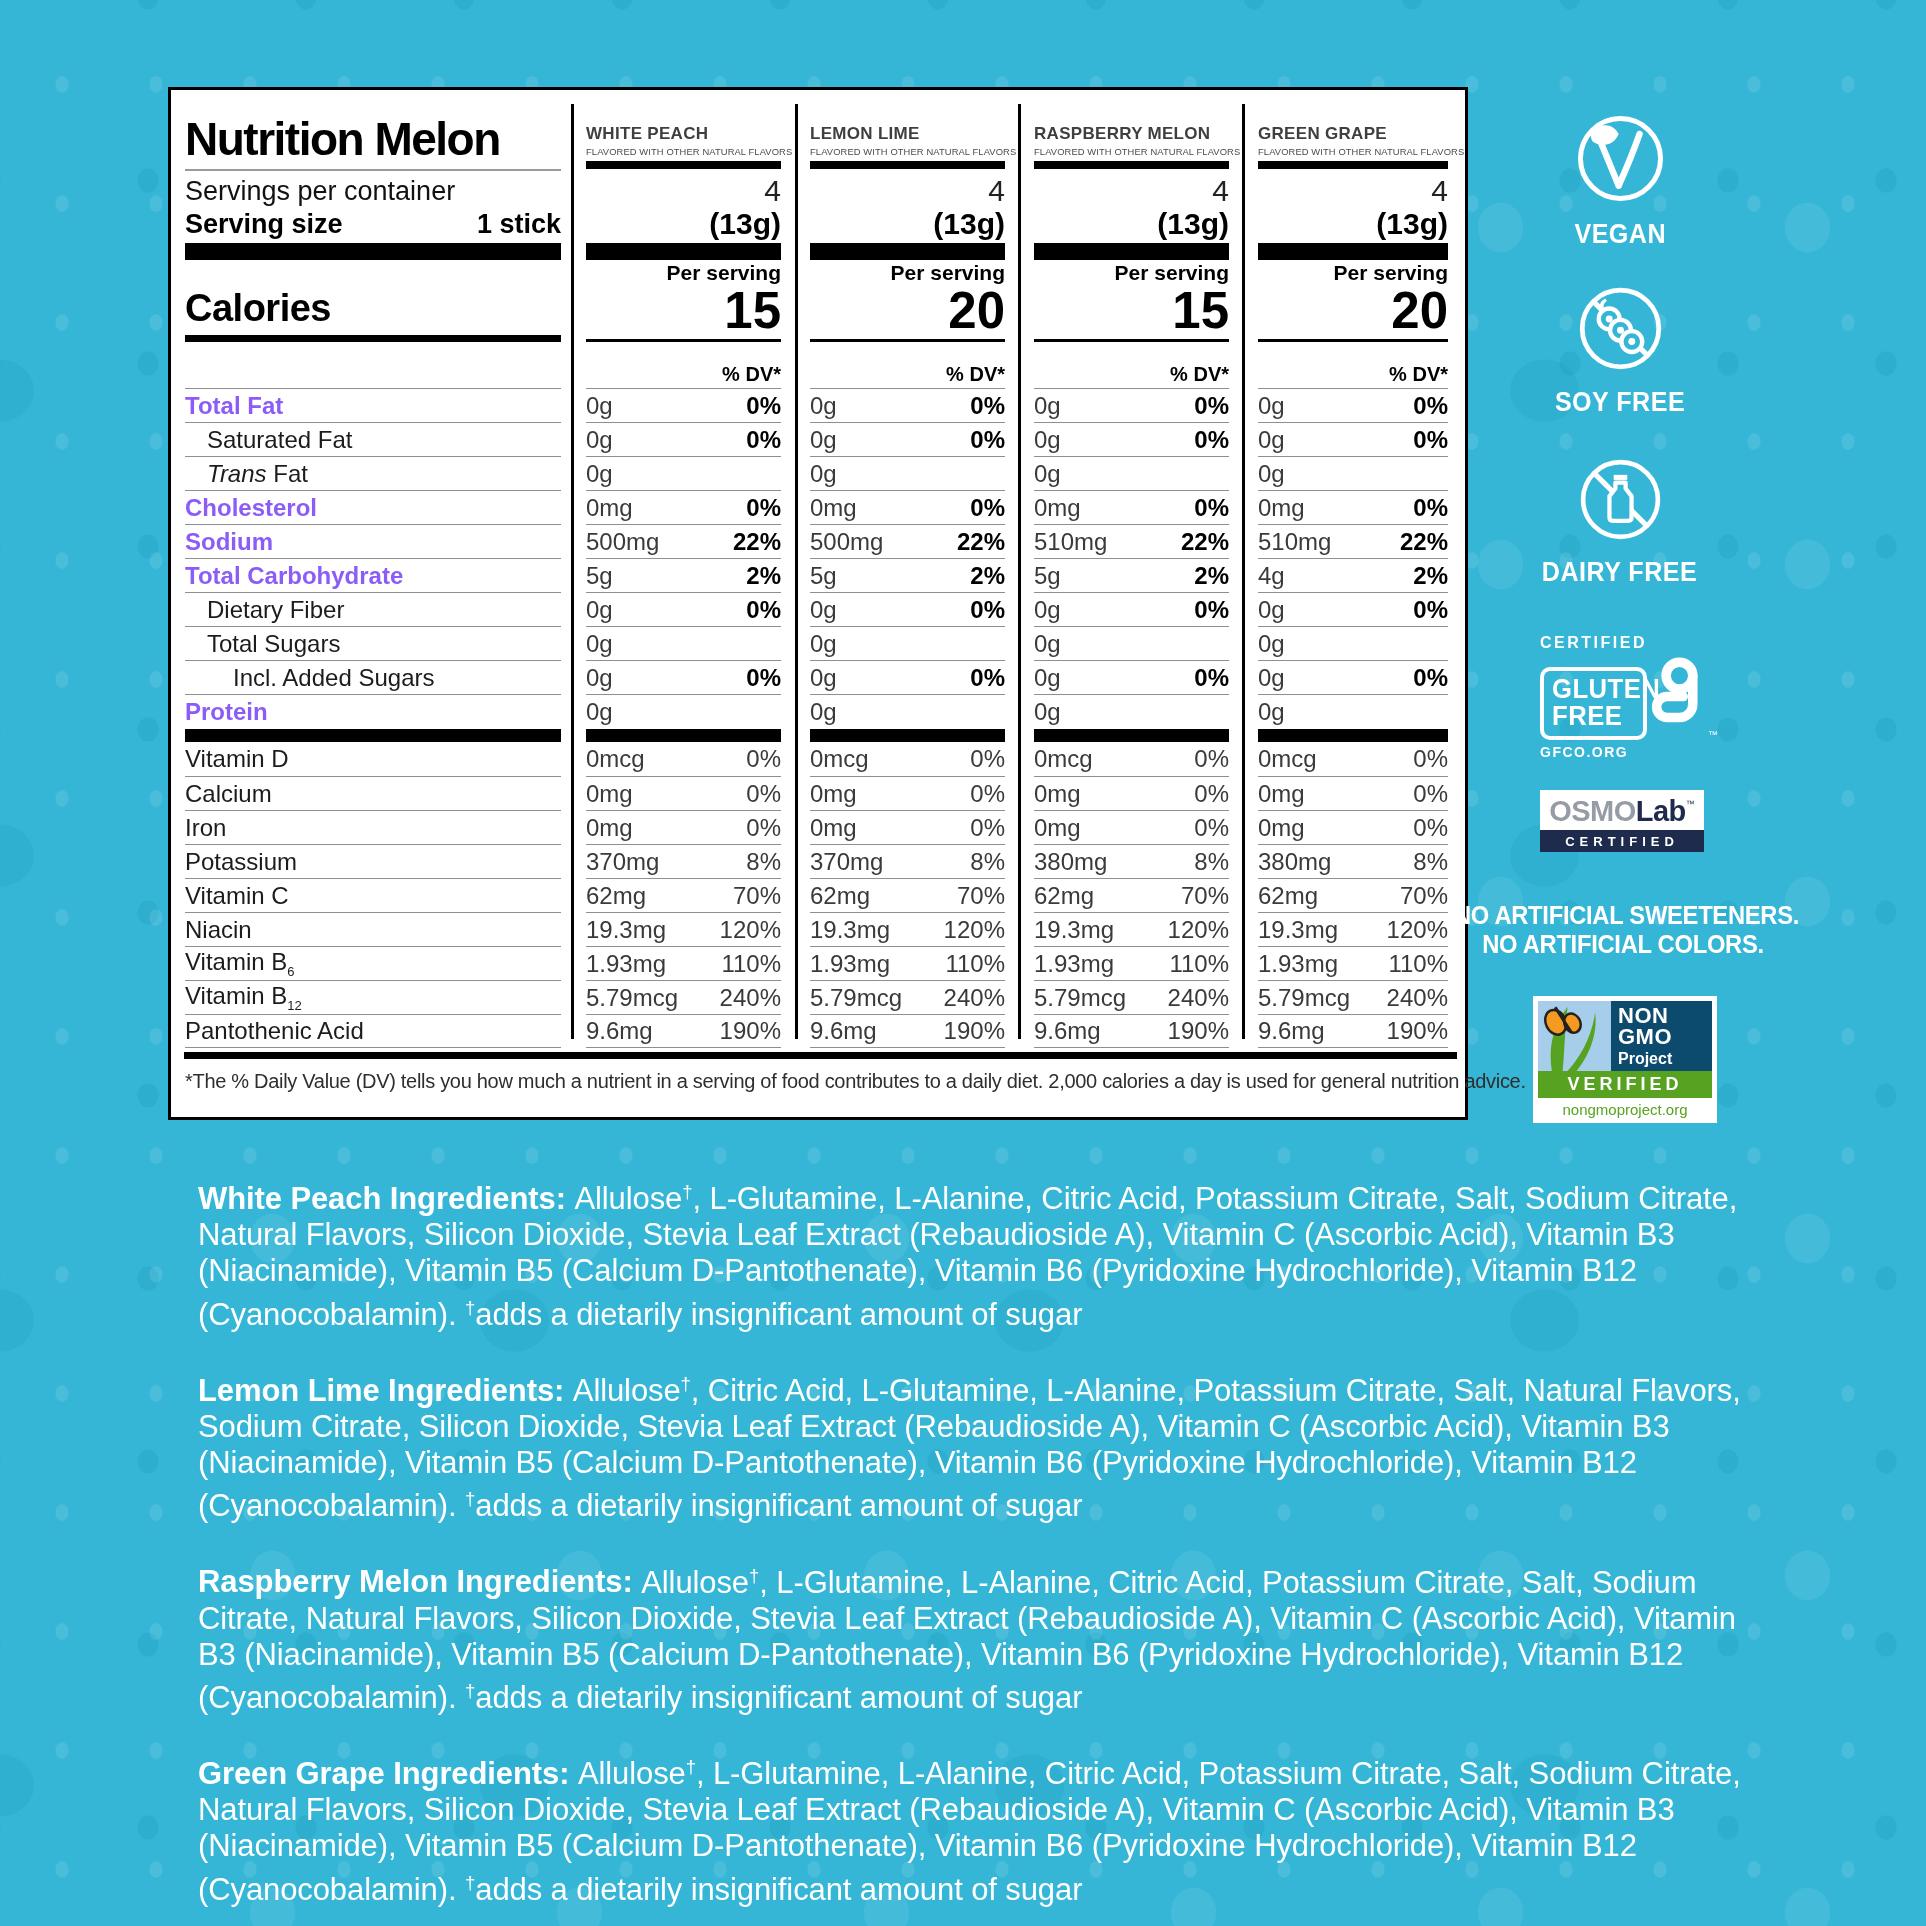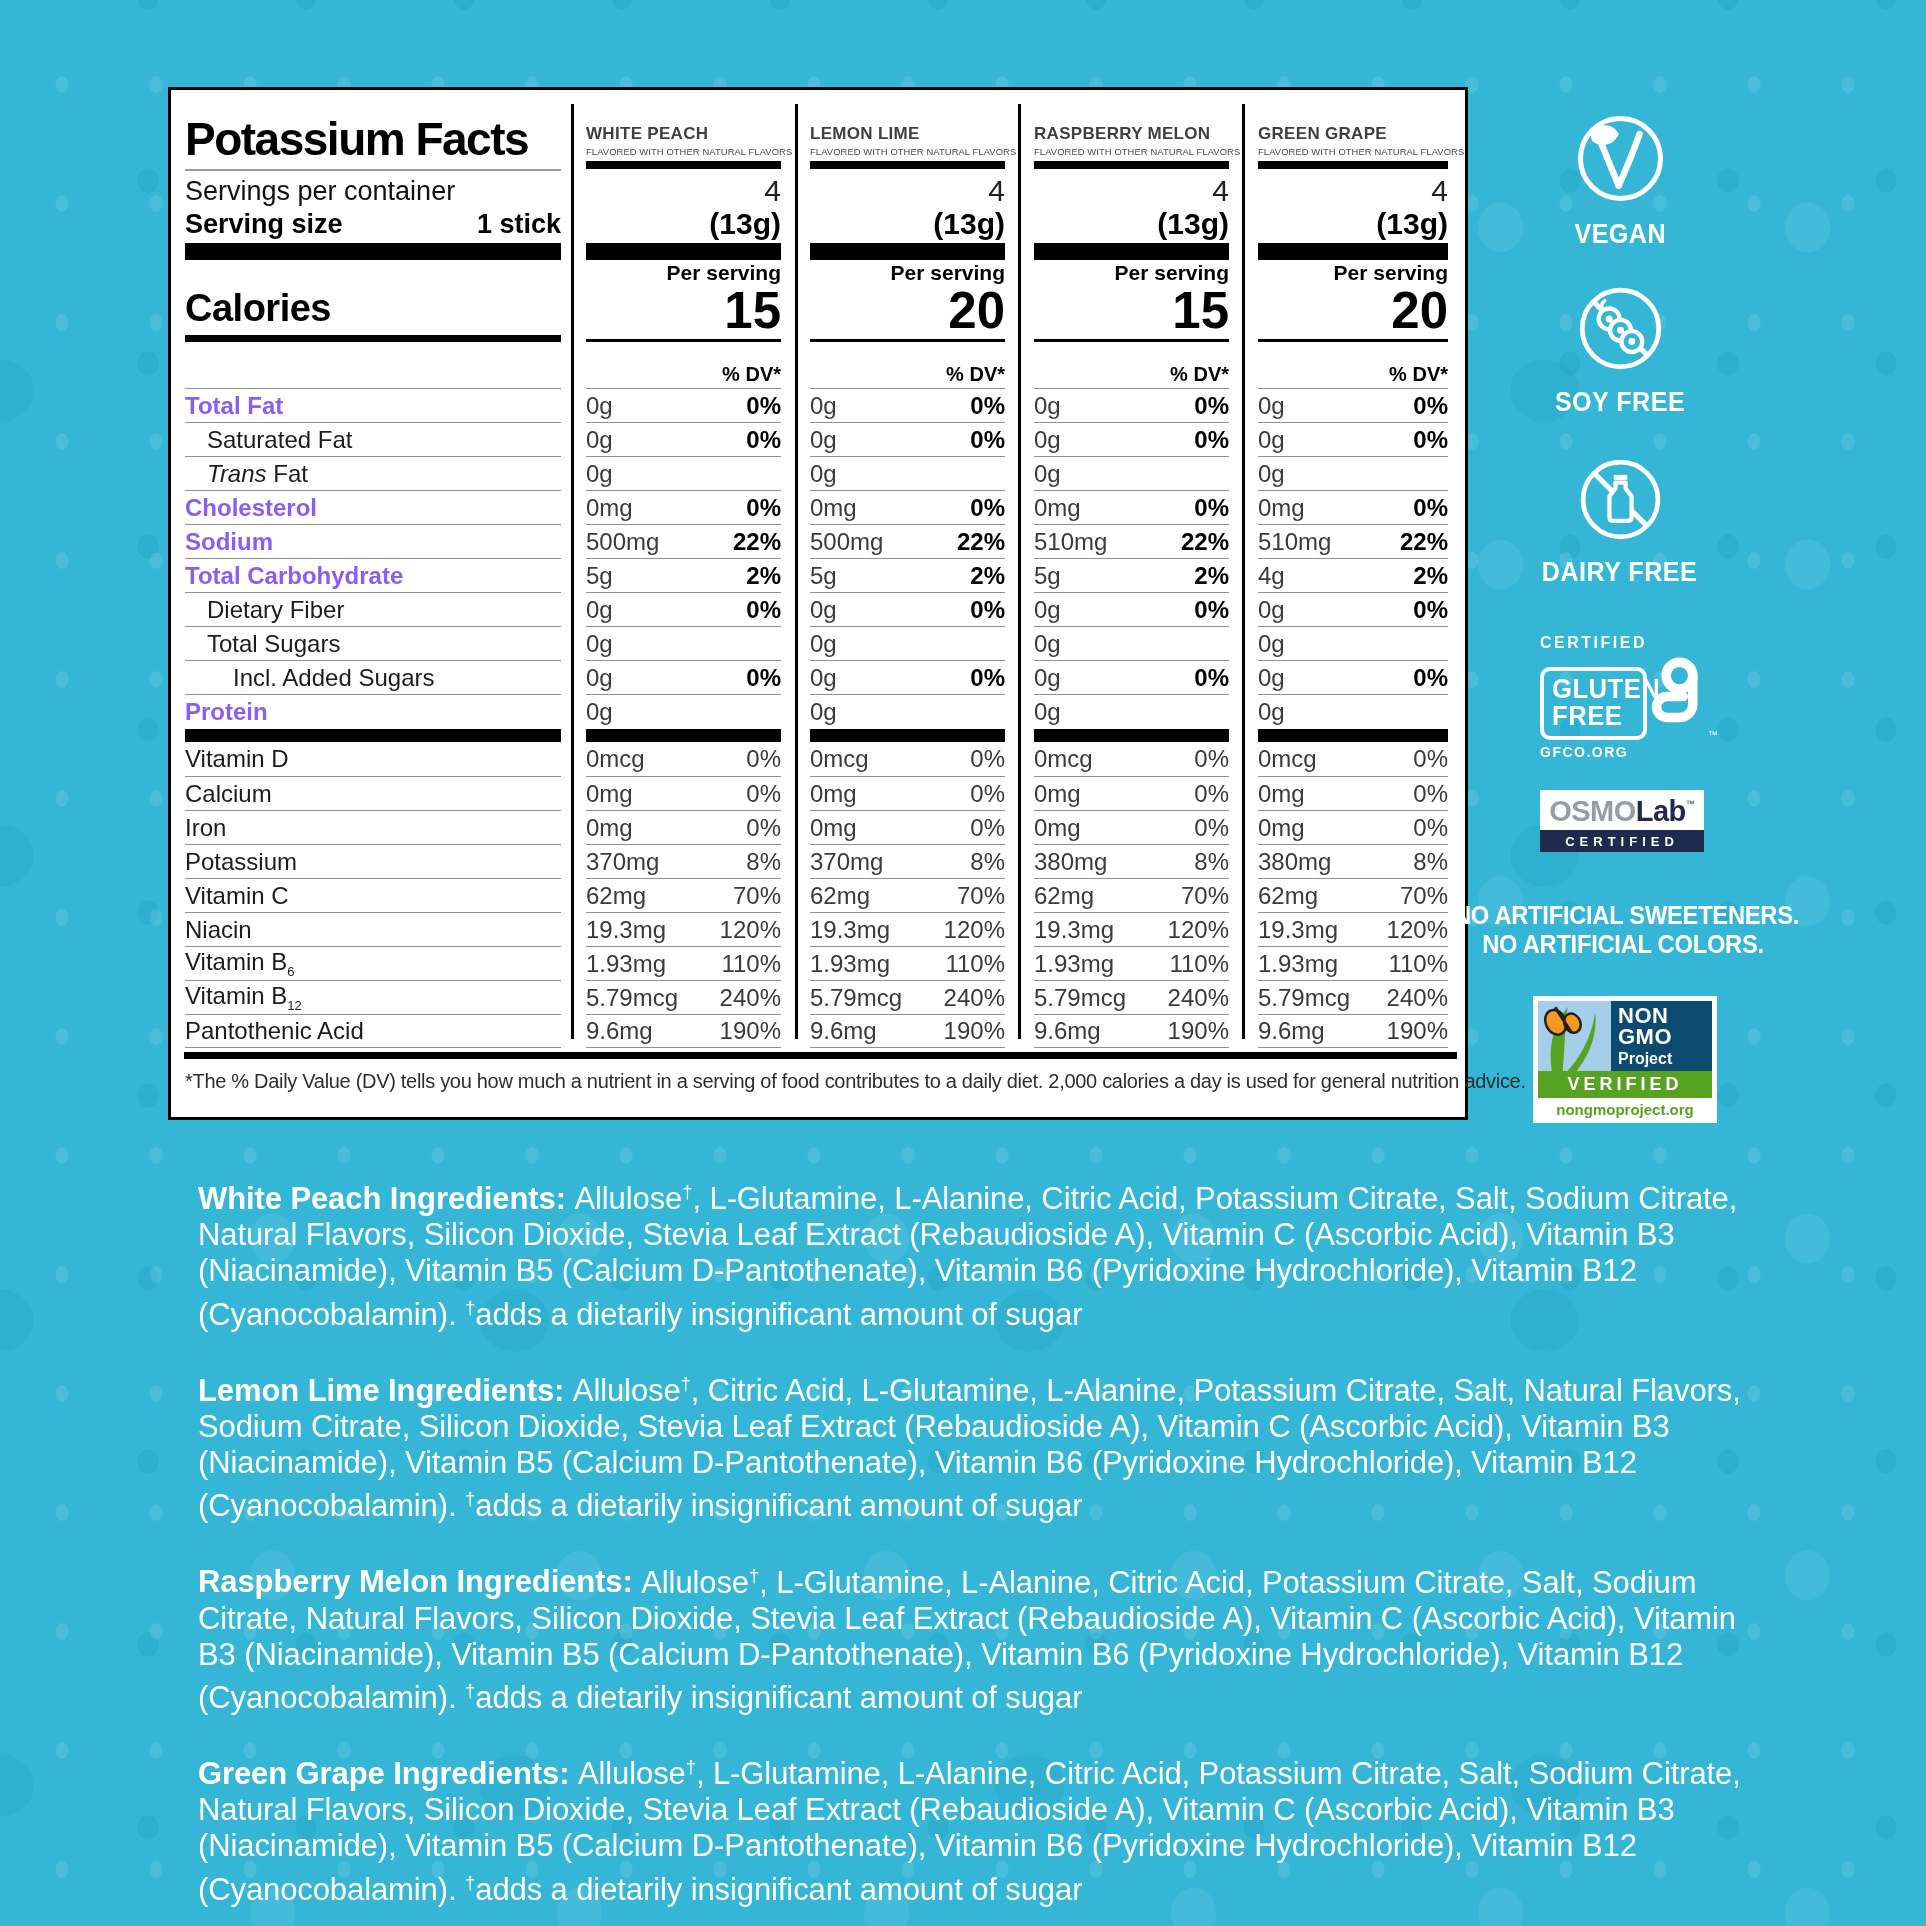--- a/index.html
+++ b/index.html
@@ -85,37 +85,37 @@
   .osmo-band{background:#1f2b4d;color:#fff;text-align:center;font-size:13px;font-weight:700;letter-spacing:5px;padding:4px 0 3px 0;}
   .claims{position:absolute;left:1445px;top:901px;width:356px;text-align:center;color:#fff;}
   .claims div{font-size:25px;font-weight:800;line-height:29px;letter-spacing:-0.3px;transform:scaleX(.95);white-space:nowrap;}
   .ngp{position:absolute;left:1533px;top:996px;width:184px;background:#fff;padding:5px;box-sizing:border-box;}
   .ngp-top{display:flex;height:70px;}
   .ngp-art{width:73px;background:#a6cde9;position:relative;overflow:hidden;}
   .ngp-right{flex:1;background:#0c4a6e;color:#fff;padding:5px 0 0 7px;}
   .ngp-non,.ngp-gmo{font-size:22px;font-weight:800;line-height:.95;letter-spacing:0.5px;}
   .ngp-proj{font-size:16px;font-weight:600;margin-top:2px;}
   .ngp-band{background:#57a321;color:#fff;text-align:center;font-size:18px;font-weight:800;letter-spacing:4px;padding:3px 0;}
-  .ngp-url{background:#fff;color:#57a321;text-align:center;font-size:15px;font-weight:700;padding-top:3px;}
+  .ngp-url{background:#fff;color:#57a321;text-align:center;font-size:15px;font-weight:400;padding-top:3px;}
 
   
   .ingredients{position:absolute;left:198px;top:1174px;width:1568px;color:#fff;}
   .ing{margin:0 0 33px 0;font-size:31px;line-height:36px;letter-spacing:-0.1px;}
   .ing b{font-weight:800;}
   .ing sup{font-size:60%;}
 </style>
 </head>
 <body>
 
 <div class="page">
 
   <div class="nf-panel">
     <div class="nf-grid" id="nf-grid">
         <div class="cell titlecell">
-          <div class="nf-title">Potassium Facts</div>
+          <div class="nf-title">Nutrition Melon</div>
           <div class="nf-titlerule"></div>
         </div>
         <div class="cell fcell fheader">
           <div class="fname">WHITE PEACH</div>
           <div class="fsub">FLAVORED WITH OTHER NATURAL FLAVORS</div>
           <div class="fbar"></div>
         </div>
         <div class="cell fcell fheader">
           <div class="fname">LEMON LIME</div>
           <div class="fsub">FLAVORED WITH OTHER NATURAL FLAVORS</div>

